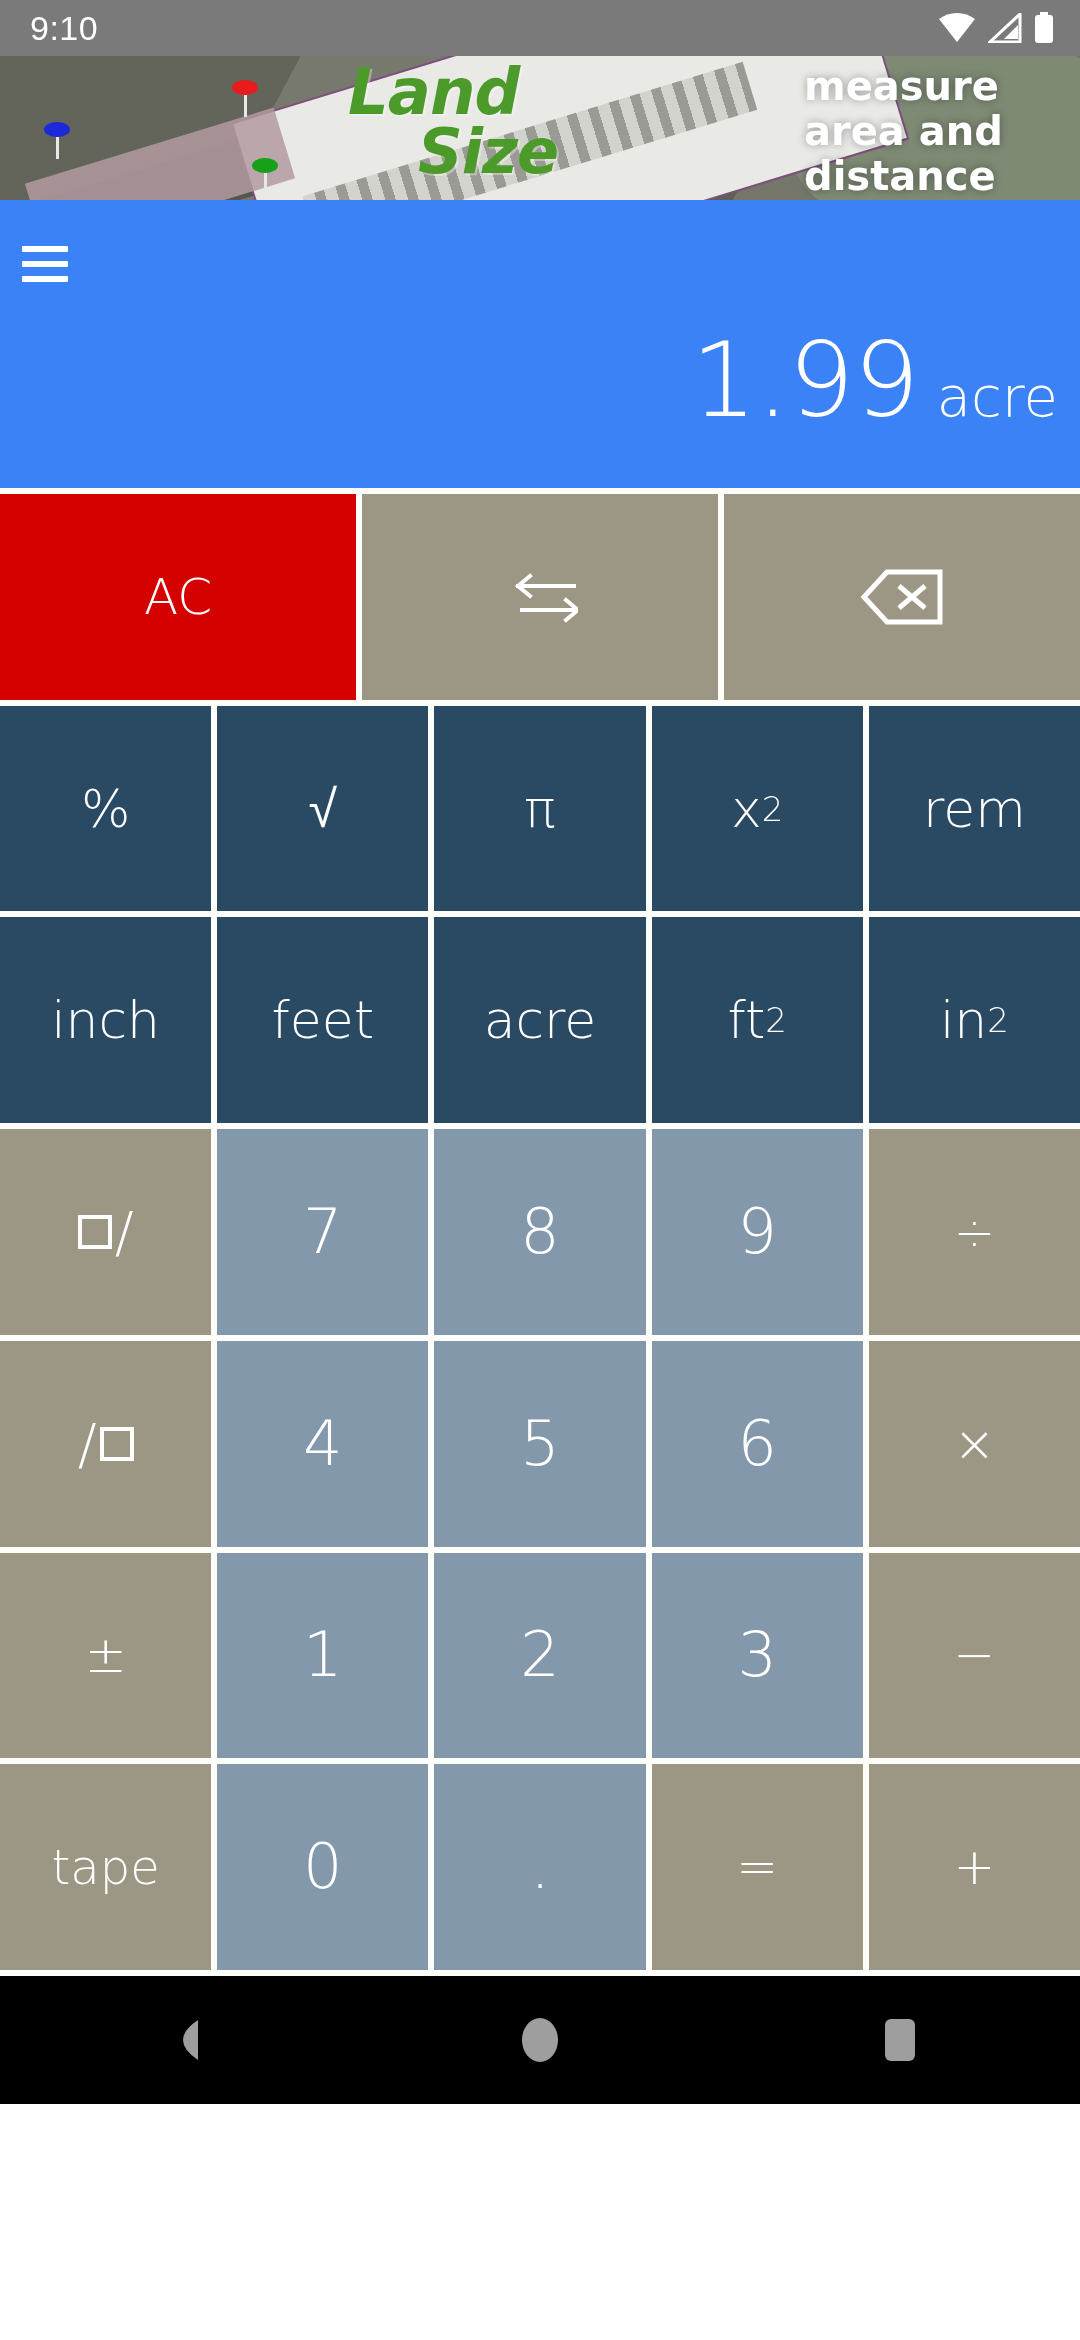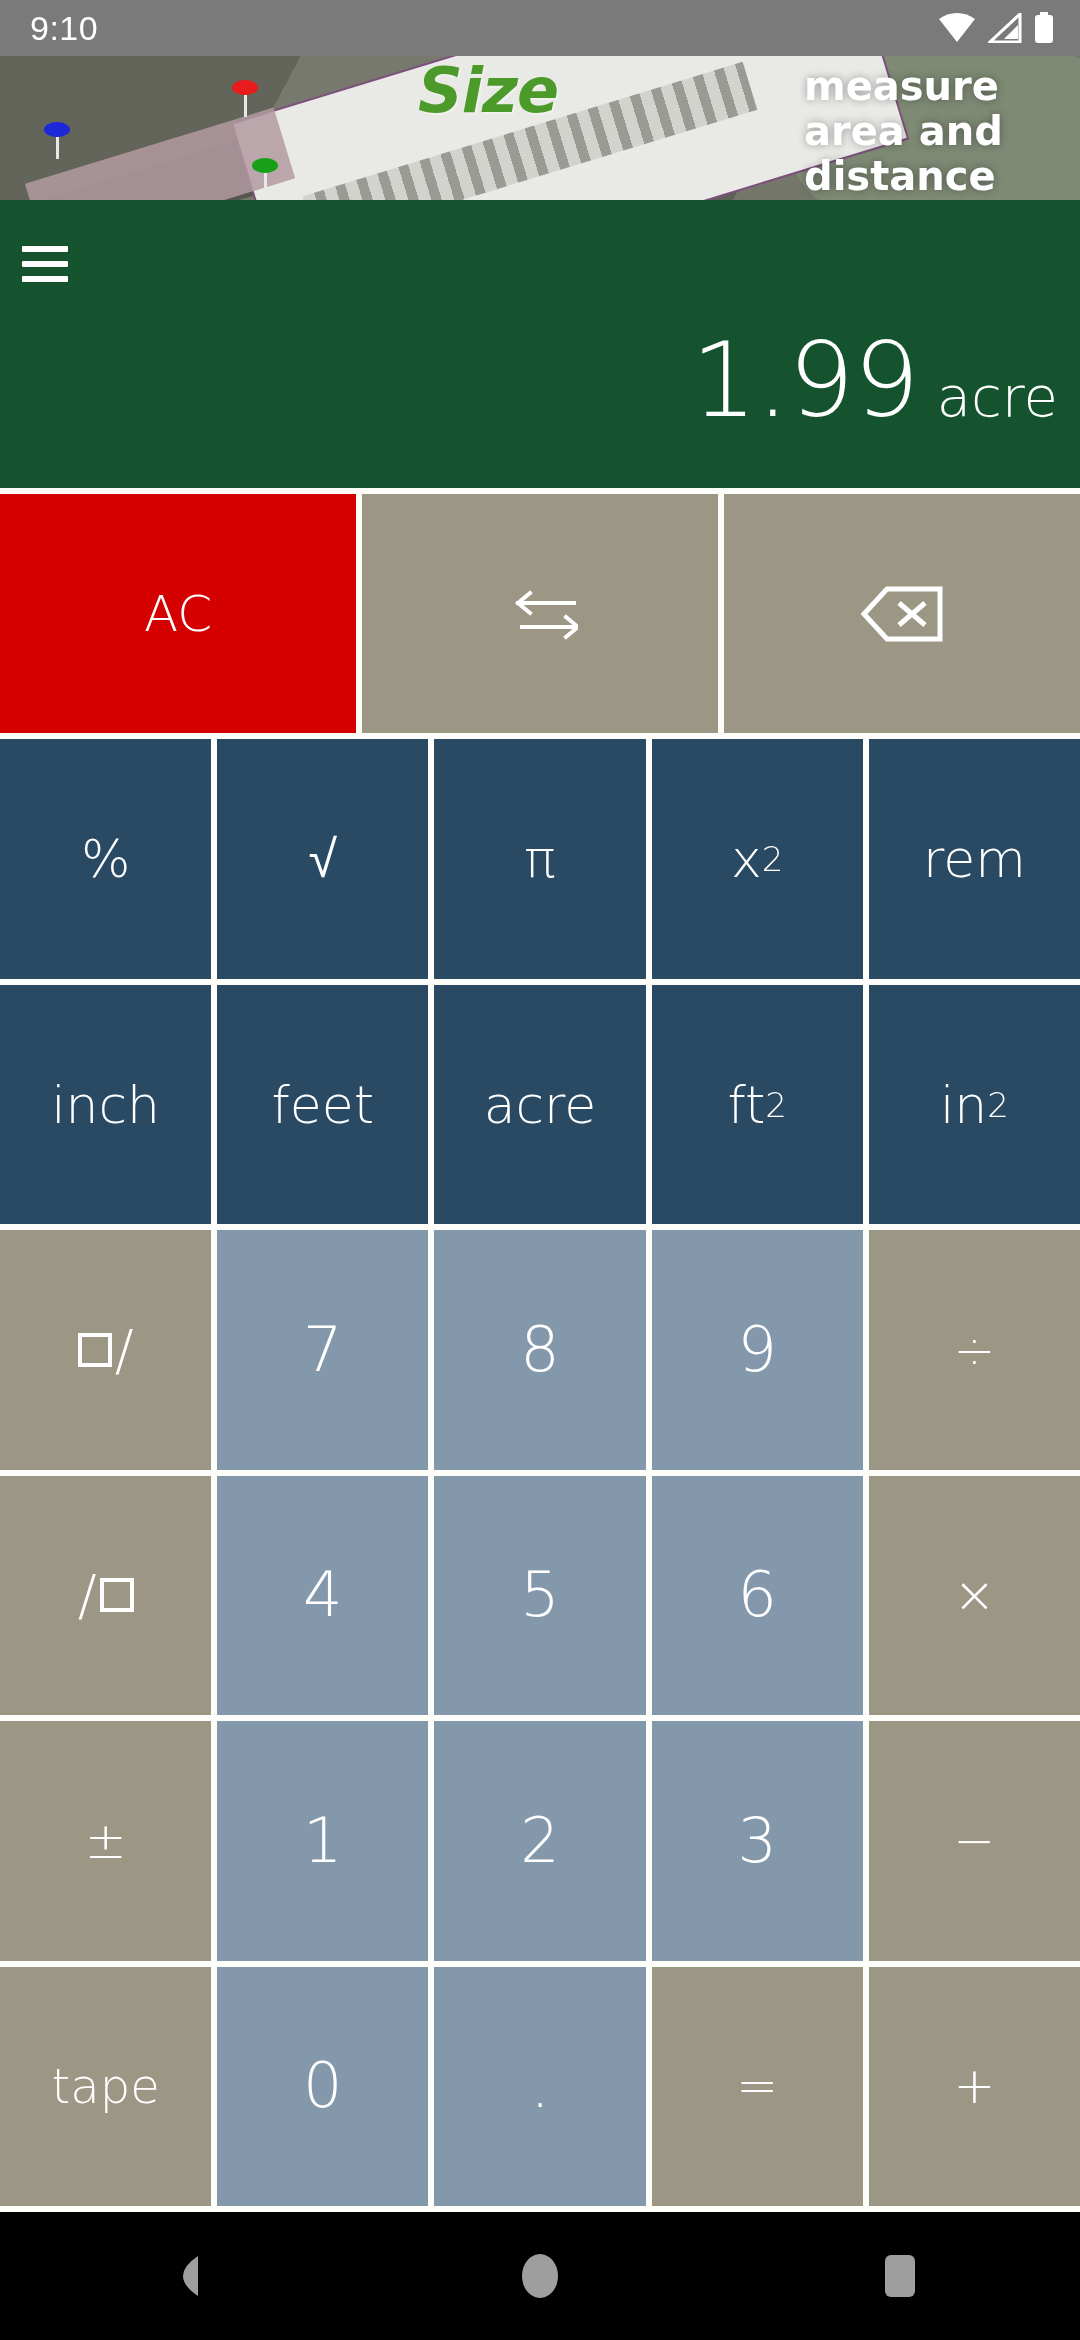--- a/index.html
+++ b/index.html
@@ -2,21 +2,21 @@
 <html><head>
 <meta charset="utf-8">
 <style>
   * { margin:0; padding:0; box-sizing:border-box; }
   html, body {
     width:1080px; height:2340px;
     background:#ffffff;
     font-family:"Liberation Sans", sans-serif;
     overflow:hidden;
   }
-  #screen { position:relative; width:1080px; height:2340px; display:flex; flex-direction:column; background:#fdfdfa; }
+  #screen { position:relative; width:1080px; height:2104px; display:flex; flex-direction:column; background:#fdfdfa; }
 
   
   .statusbar {
     height:56px; flex:0 0 56px;
     background:#7a7a7a;
     display:flex; align-items:center; justify-content:space-between;
     padding:0 26px 0 30px;
   }
   .status-time { color:#ffffff; font-size:34px; letter-spacing:0.5px; font-family:"Liberation Sans", sans-serif; }
   .status-icons { display:flex; align-items:center; gap:12px; }
@@ -77,21 +77,21 @@
   .ad-tag {
     position:absolute; right:-14px; top:8px; width:290px;
     font-family:"DejaVu Sans", sans-serif; font-weight:bold;
     color:#ffffff; font-size:40px; line-height:1.12;
     text-shadow:0 0 8px rgba(0,0,0,.35);
   }
   .ad-tag span { display:block; white-space:nowrap; }
 
   
   .display {
-    flex:0 0 288px; background:#14532d;
+    flex:0 0 288px; background:#3b82f6;
     position:relative;
   }
   .hamburger {
     position:absolute; left:22px; top:46px;
     width:46px; height:36px;
     display:flex; flex-direction:column; justify-content:space-between;
     cursor:pointer;
   }
   .hamburger i { display:block; height:6px; background:#ffffff; border-radius:1px; }
   .hamburger i:nth-child(1) { width:46px; }
@@ -177,20 +177,21 @@
       </div>
     <div class="ad-pin pin-blue">
         <div class="head"></div>
         <div class="stick"></div>
       </div>
     <div class="ad-pin pin-green">
         <div class="head"></div>
         <div class="stick"></div>
       </div>
     <div class="ad-logo">
+      <span class="l1">Land</span>
       <span class="l2">Size</span>
     </div>
     <div class="ad-tag">
       <span>measure</span>
       <span>area and</span>
       <span>distance</span>
     </div>
   </div>
 
   <div class="display">

